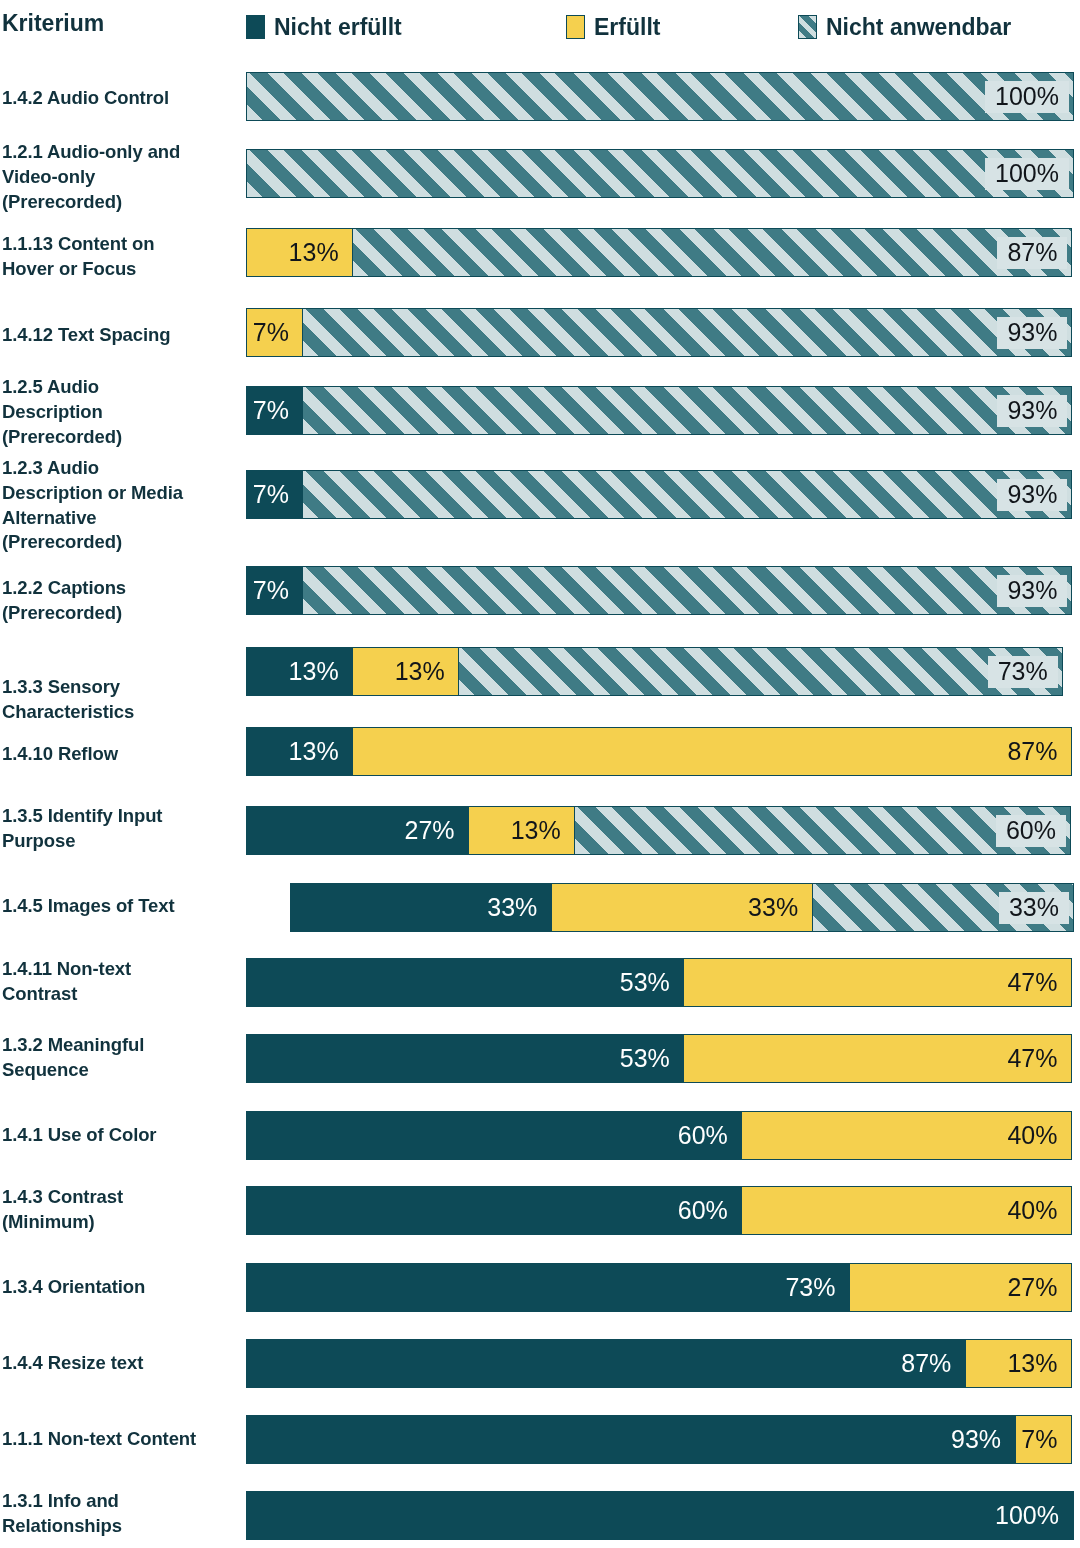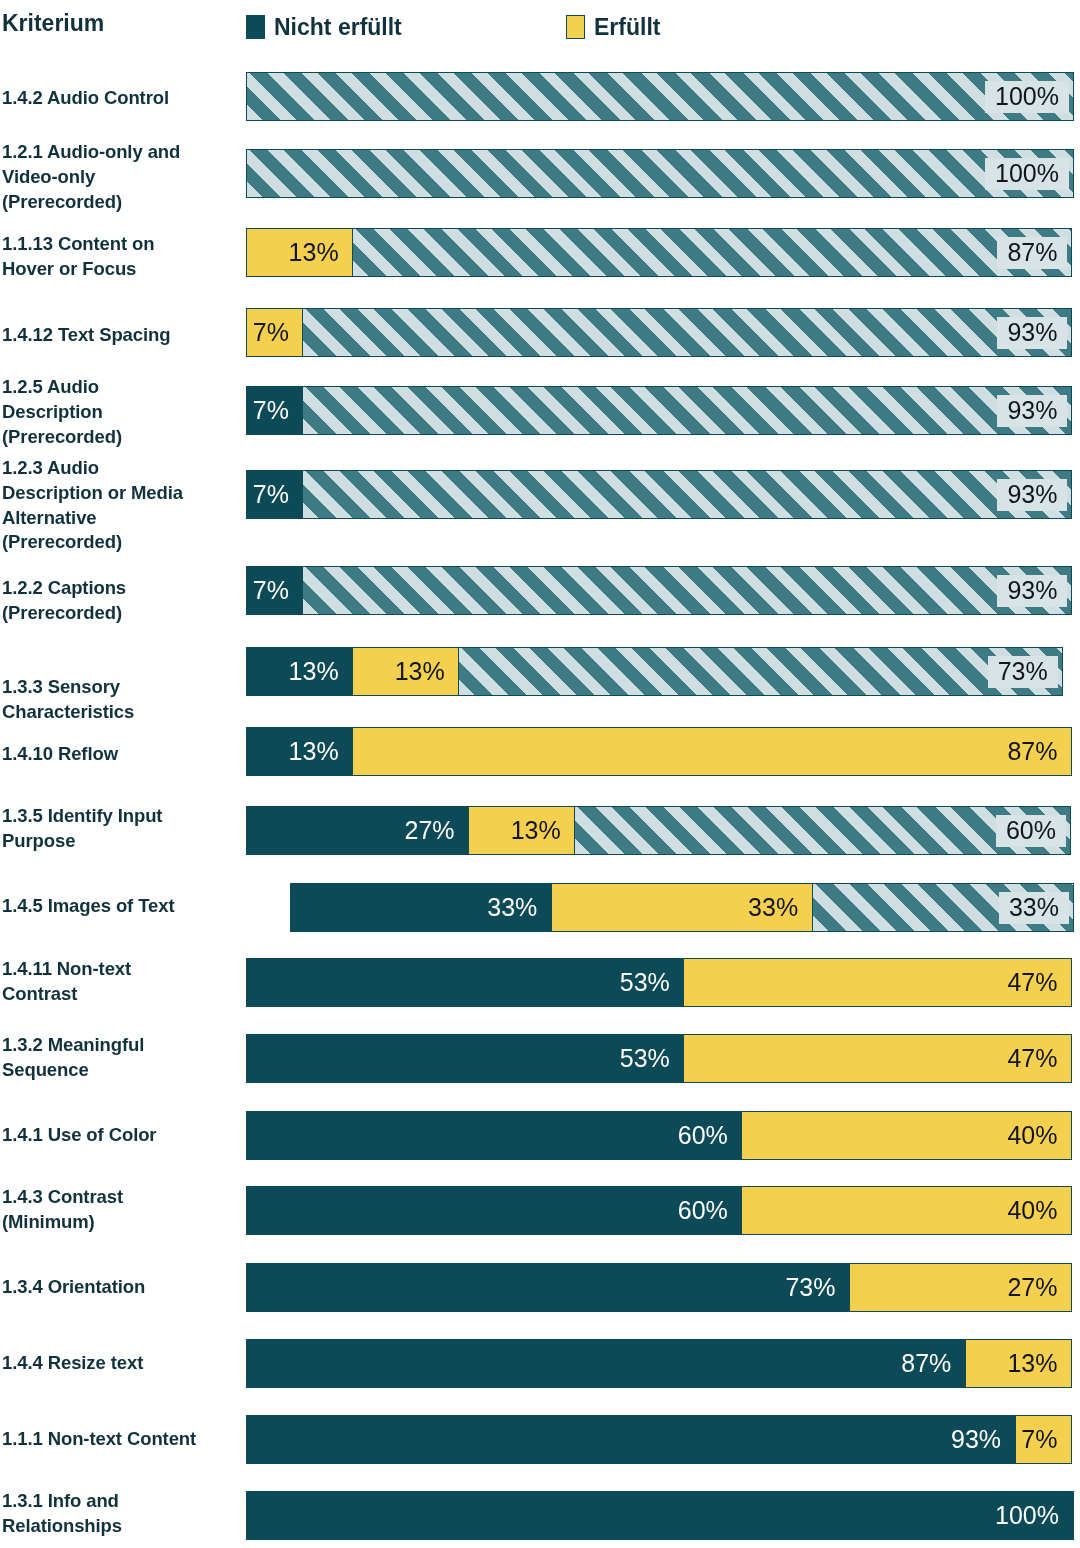--- a/index.html
+++ b/index.html
@@ -136,20 +136,24 @@
     <div class="legend-item li-0">
       <span class="swatch sw-fail"></span>
       <span>Nicht erfüllt</span>
     </div>
 
     <div class="legend-item li-1">
       <span class="swatch sw-pass"></span>
       <span>Erfüllt</span>
     </div>
 
+    <div class="legend-item li-2">
+      <span class="swatch sw-na"></span>
+      <span>Nicht anwendbar</span>
+    </div>
   </div>
 
   <div id="rows-host">
       <div class="row" style="top: 0px;">
         <div class="row-label" style="top: 86px;">
           <div>1.4.2 Audio Control</div>
         </div>
         <div class="bar-track" style="top: 72px; height: 49px;">
           <div class="seg na" style="width: 828px;">
             <span class="seg-label">100%</span>

